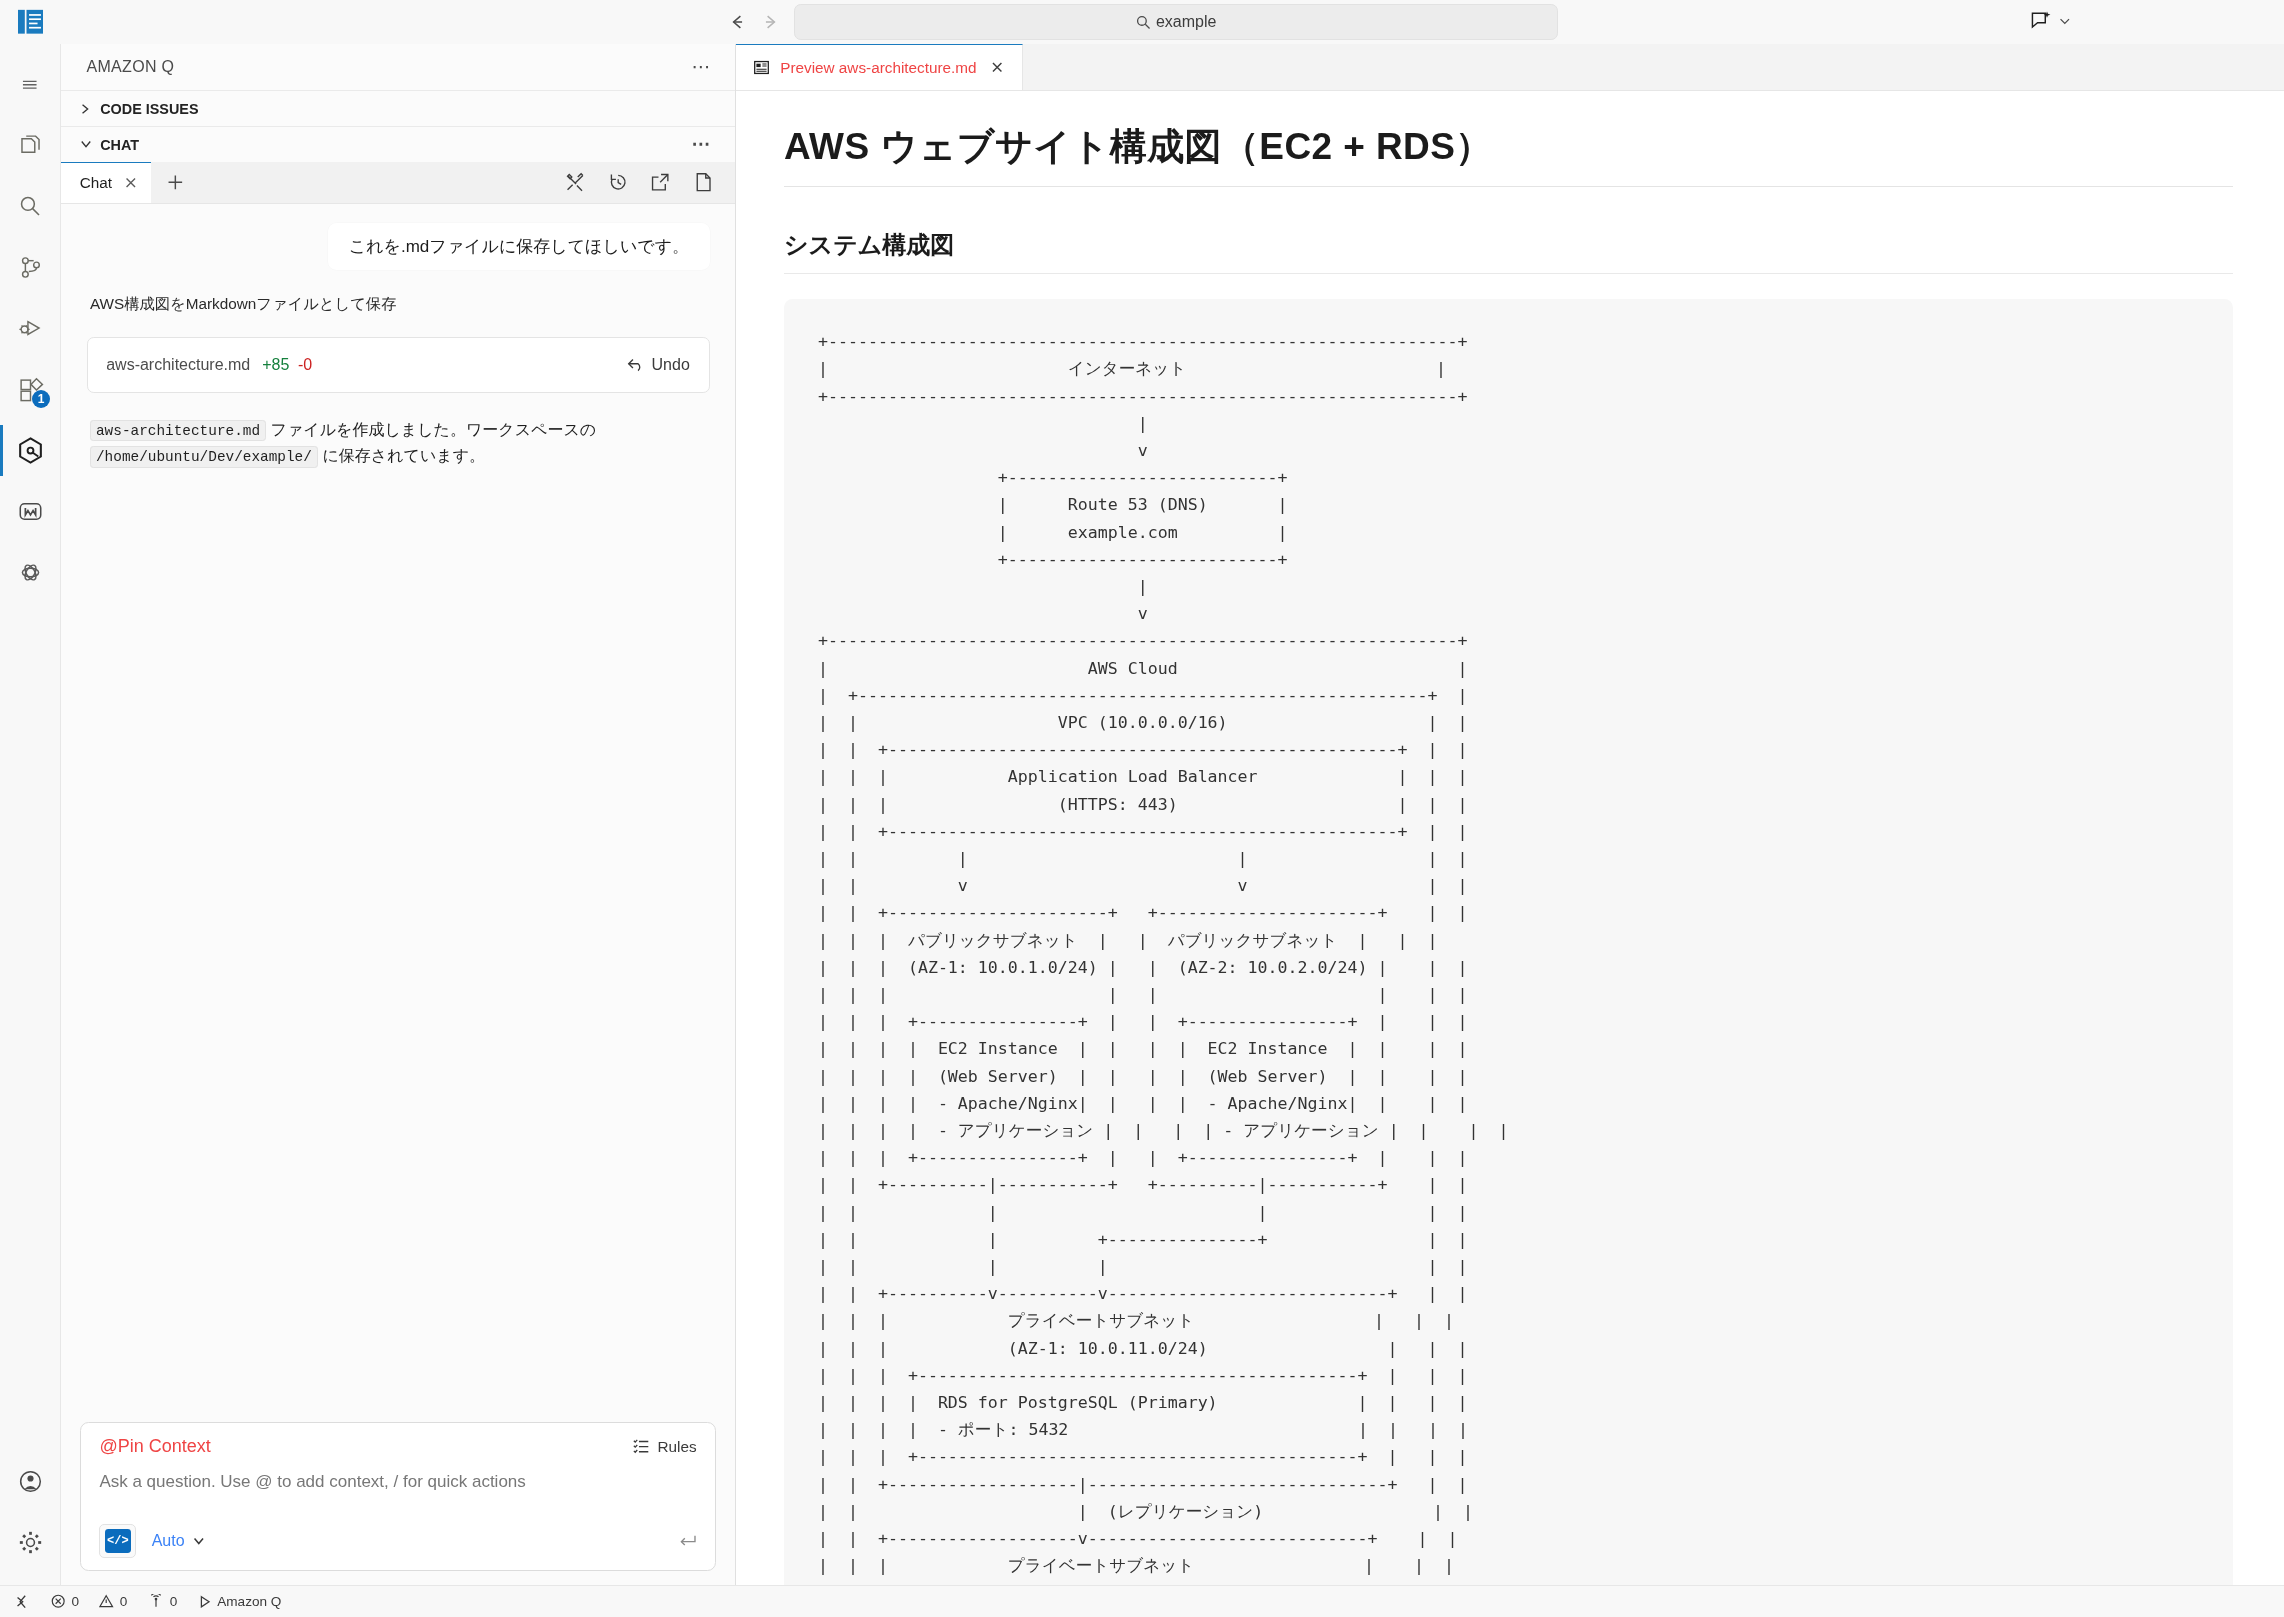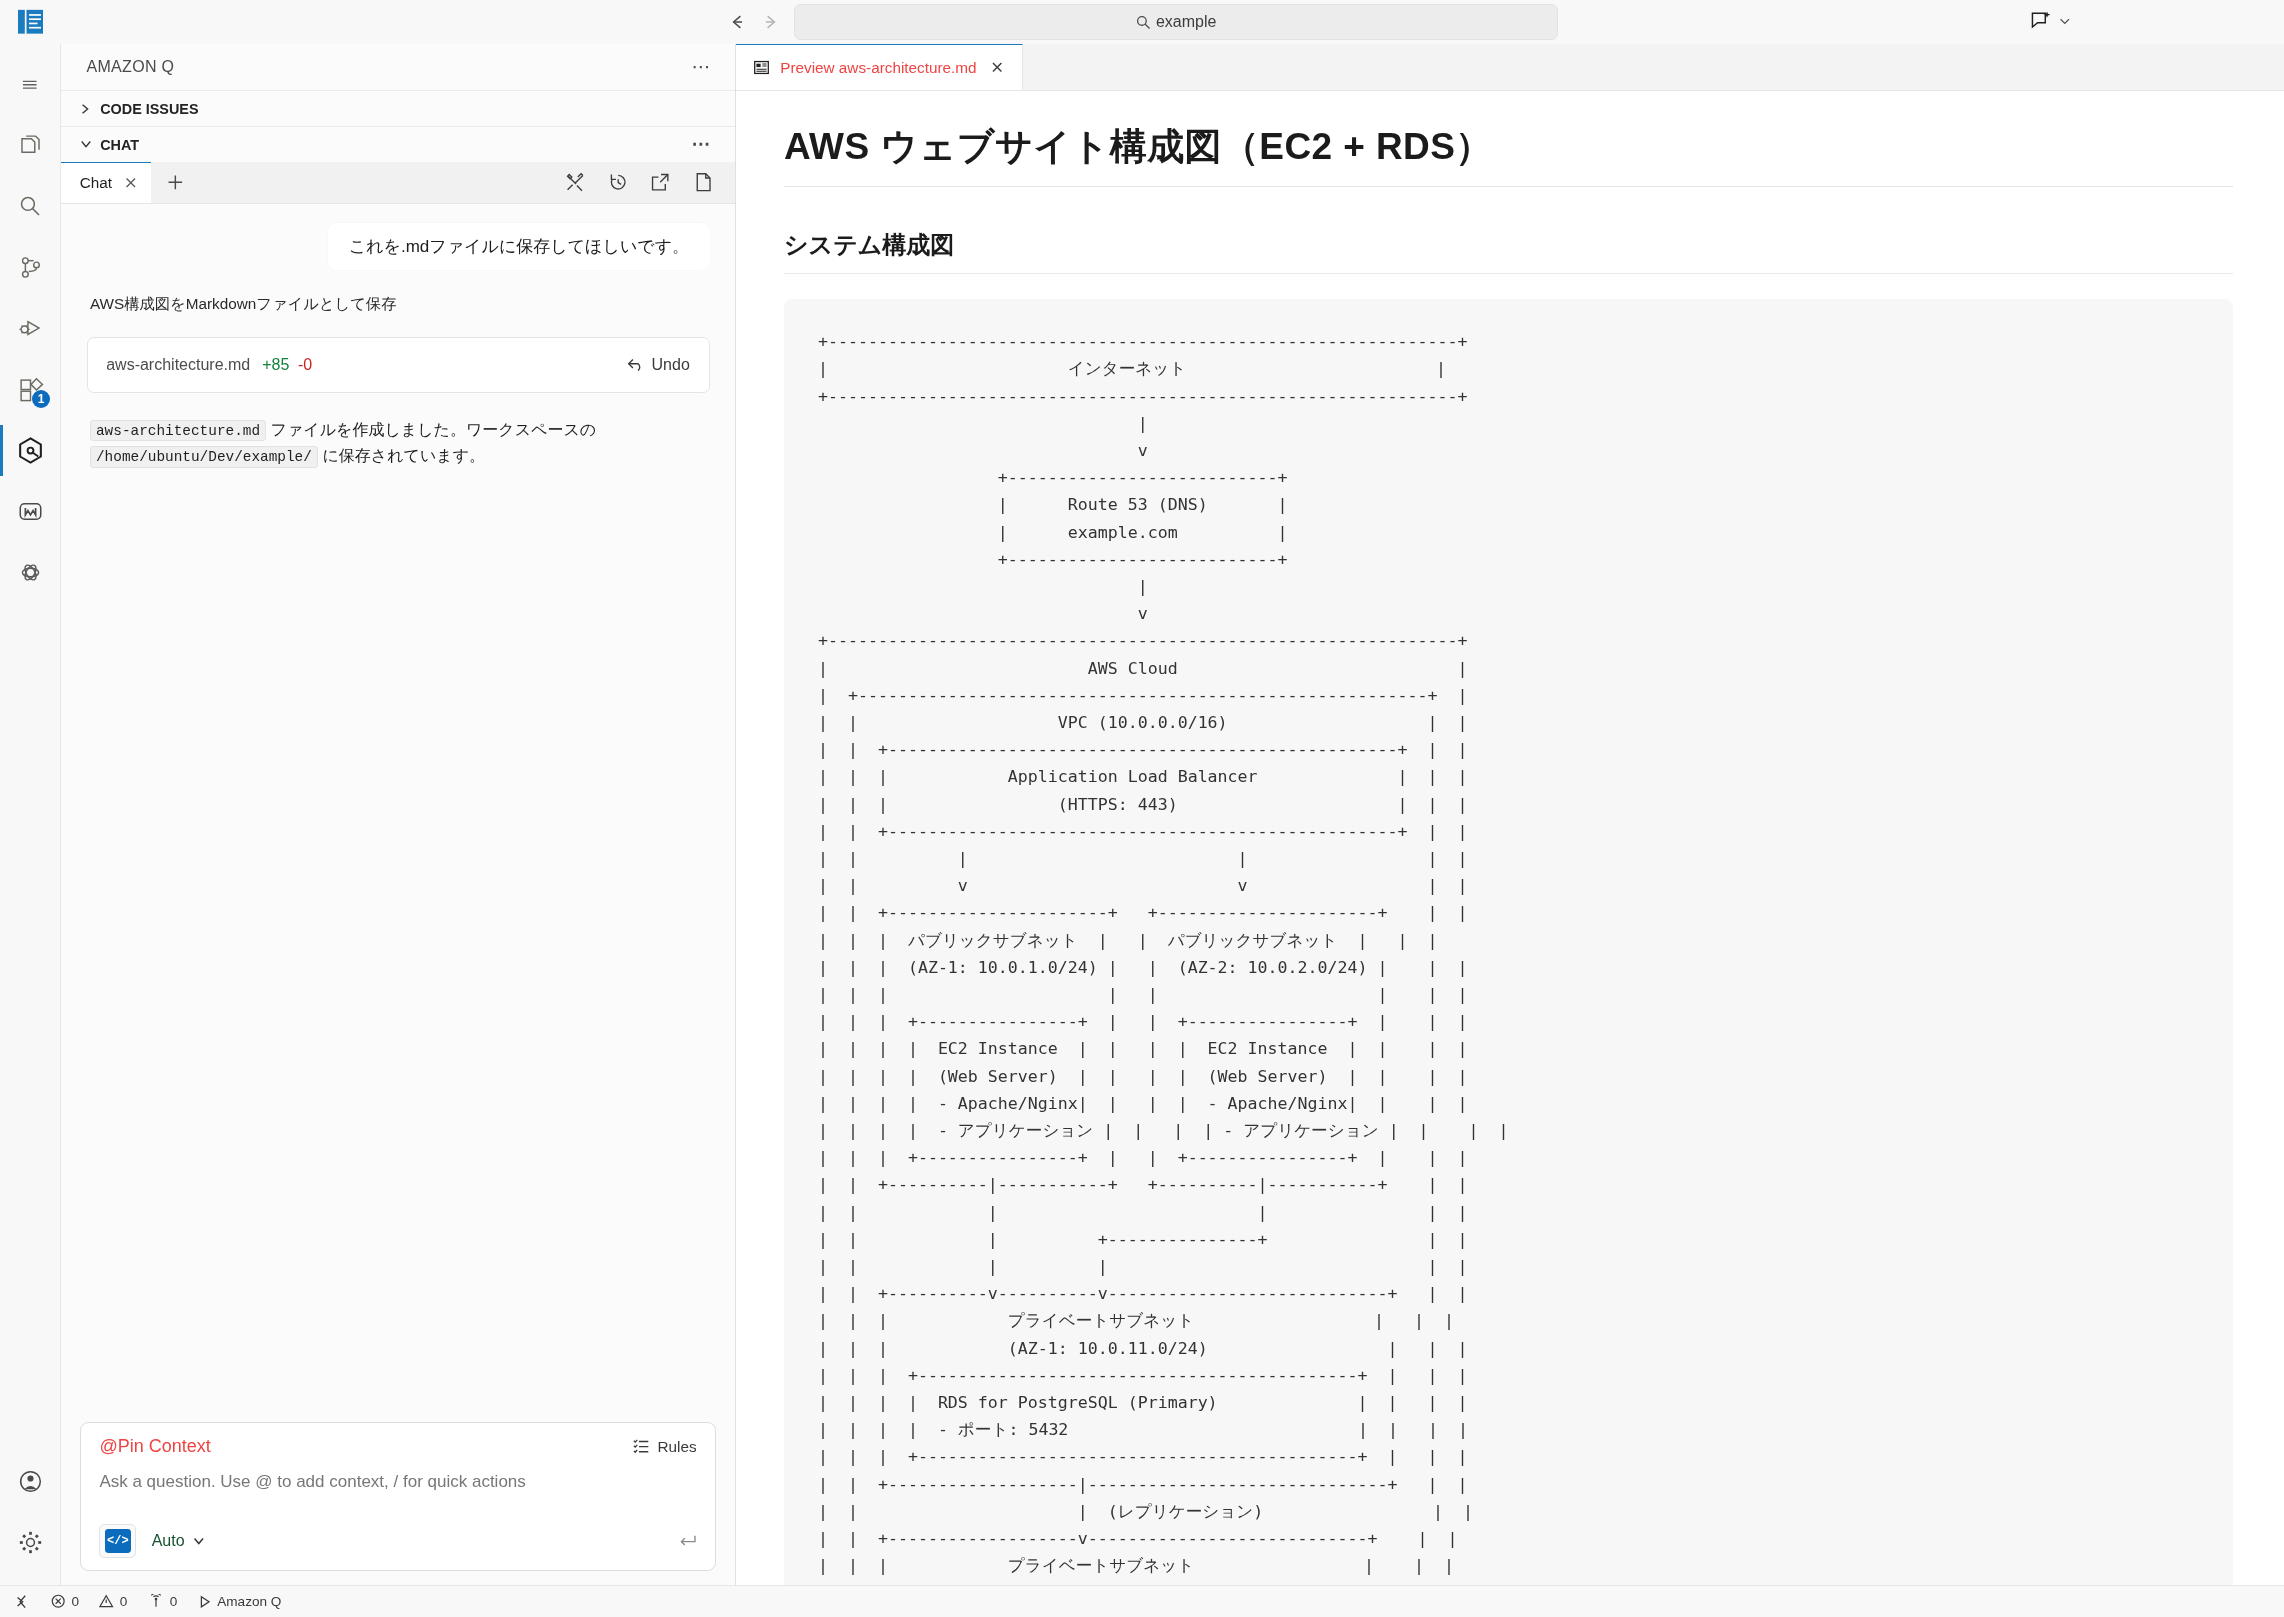--- a/index.html
+++ b/index.html
@@ -89,21 +89,21 @@
   .comp-top .pin { font-size:18px; color:#ef4444; }
   .comp-top .fill { flex:1 1 auto; }
   .comp-top .rules { font-size:15.3px; color:#3a3a3a; display:flex; align-items:center; gap:7.6px; }
   .comp-ph { margin-top:15.3px; font-size:17px; color:#777; }
   .comp-bottom { margin-top:32px; display:flex; align-items:center; gap:15.3px; }
   .comp-codebtn { width:37px; height:34px; border:0.8px solid #e2e2e2; border-radius:5.1px; background:#fafafa;
                   display:flex; align-items:center; justify-content:center; }
   .comp-codebtn .sq { width:25.5px; height:24px; background:#0b6cbd; border-radius:3.4px; color:#fff;
                       font-family:"Liberation Mono", monospace; font-size:12px; display:flex;
                       align-items:center; justify-content:center; font-weight:bold; }
-  .comp-model { font-size:16px; color:#14532d; display:flex; align-items:center; gap:7.6px; }
+  .comp-model { font-size:16px; color:#3b82f6; display:flex; align-items:center; gap:7.6px; }
   .comp-bottom .fill { flex:1 1 auto; }
   .comp-send { font-size:17px; color:#8a8a8a; }
 
   
   .editor { flex:1 1 auto; display:flex; flex-direction:column; min-width:0; background:#ffffff; }
   .tabstrip { height:47px; flex:0 0 47px; display:flex; align-items:stretch; background:#f3f3f3;
               border-bottom:0.8px solid #e6e6e6; }
   .etab { display:flex; align-items:center; gap:10.2px; padding:0 17px; font-size:15.3px; color:#6d6d6d;
           background:#f3f3f3; border-right:0.8px solid #e6e6e6; }
   .etab.active { background:#ffffff; color:#ef4444; border-top:1.7px solid #1a7bbf;

